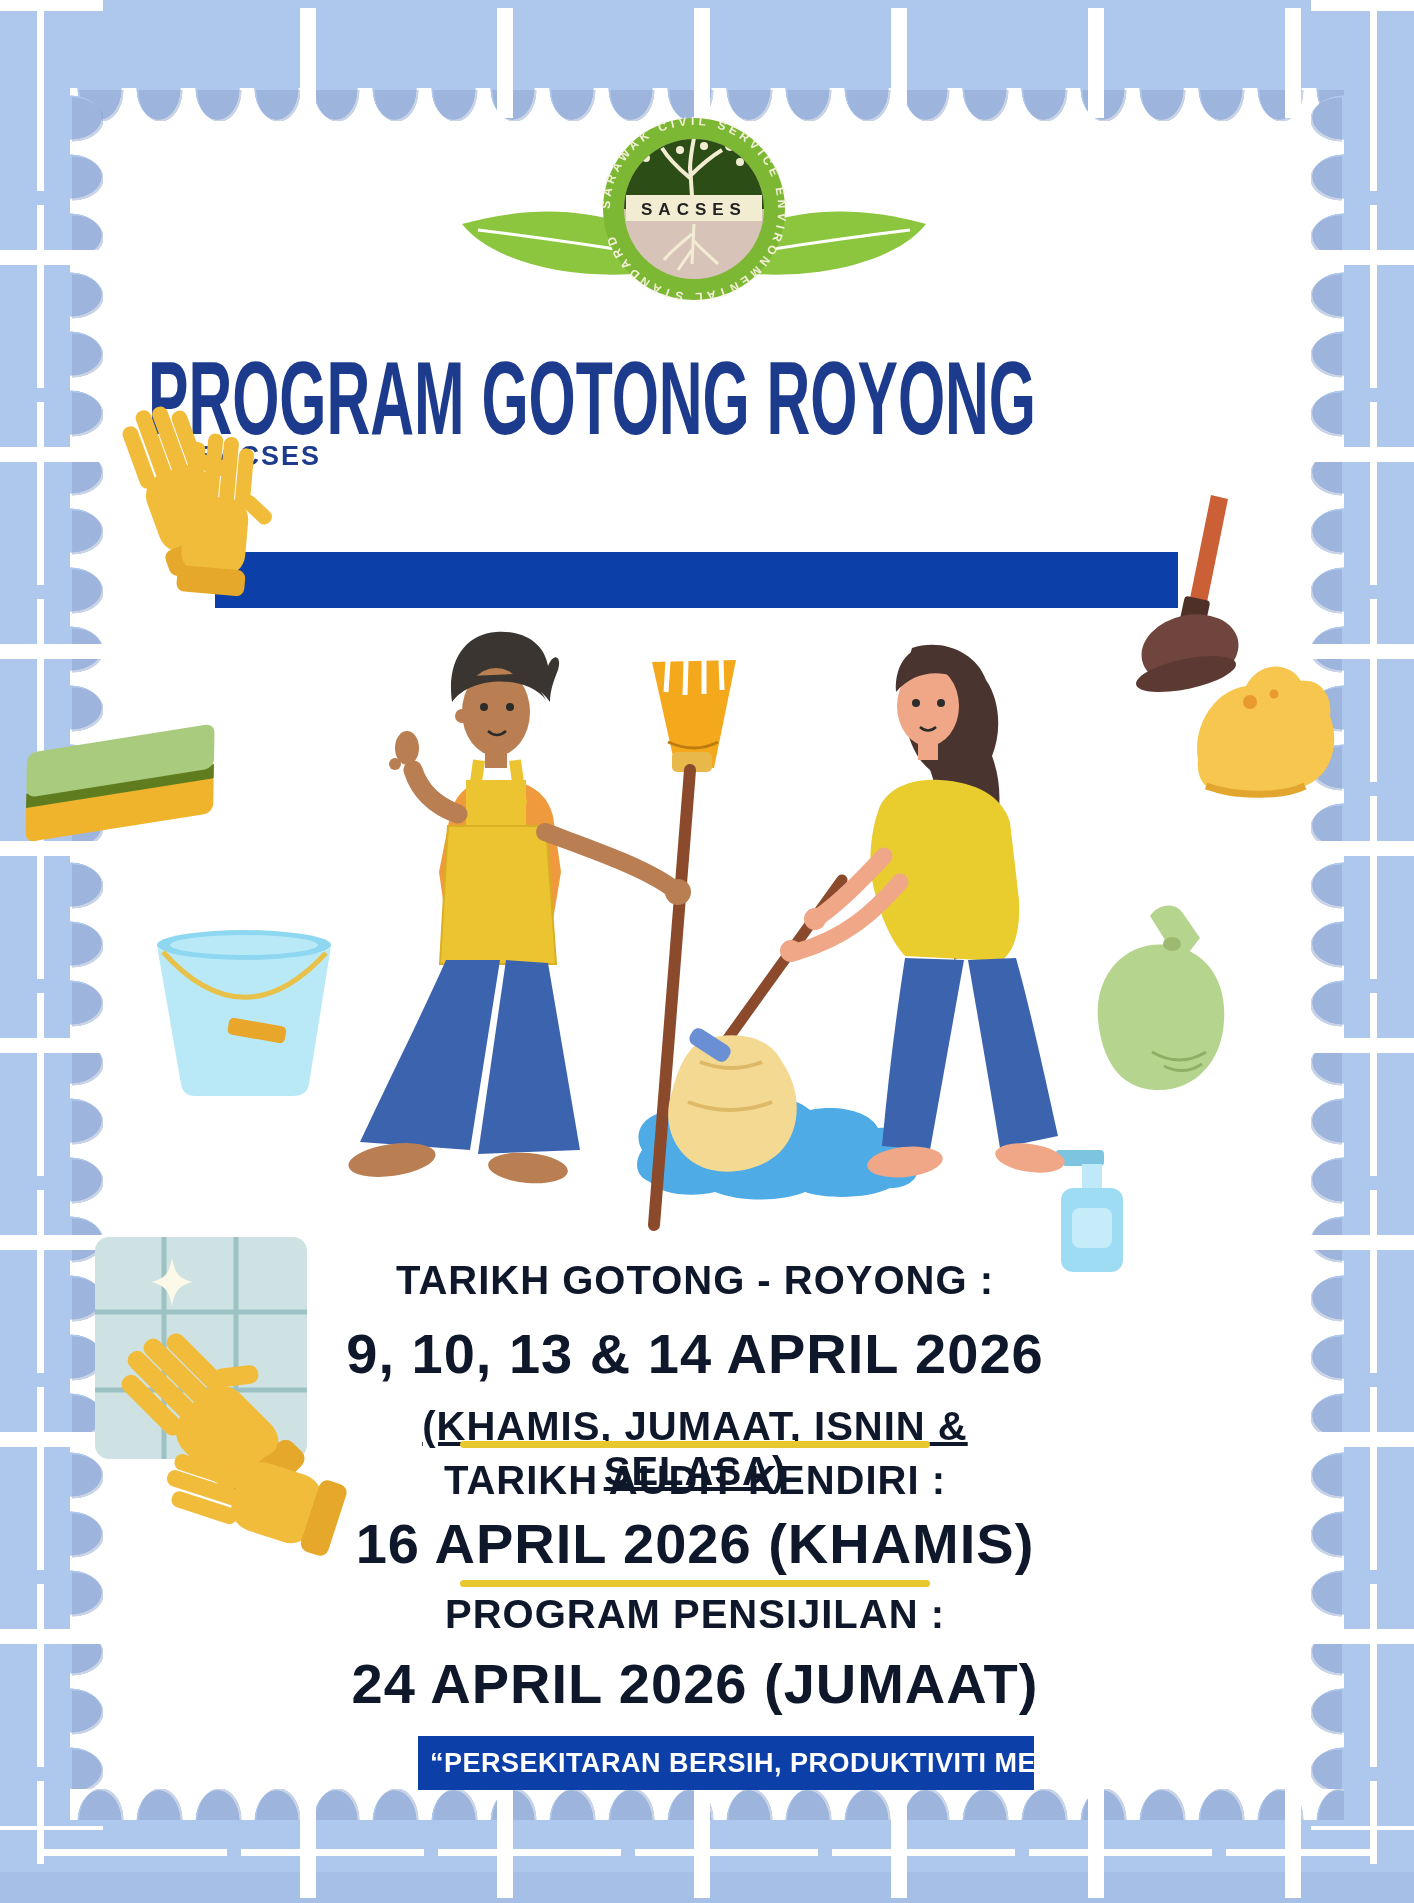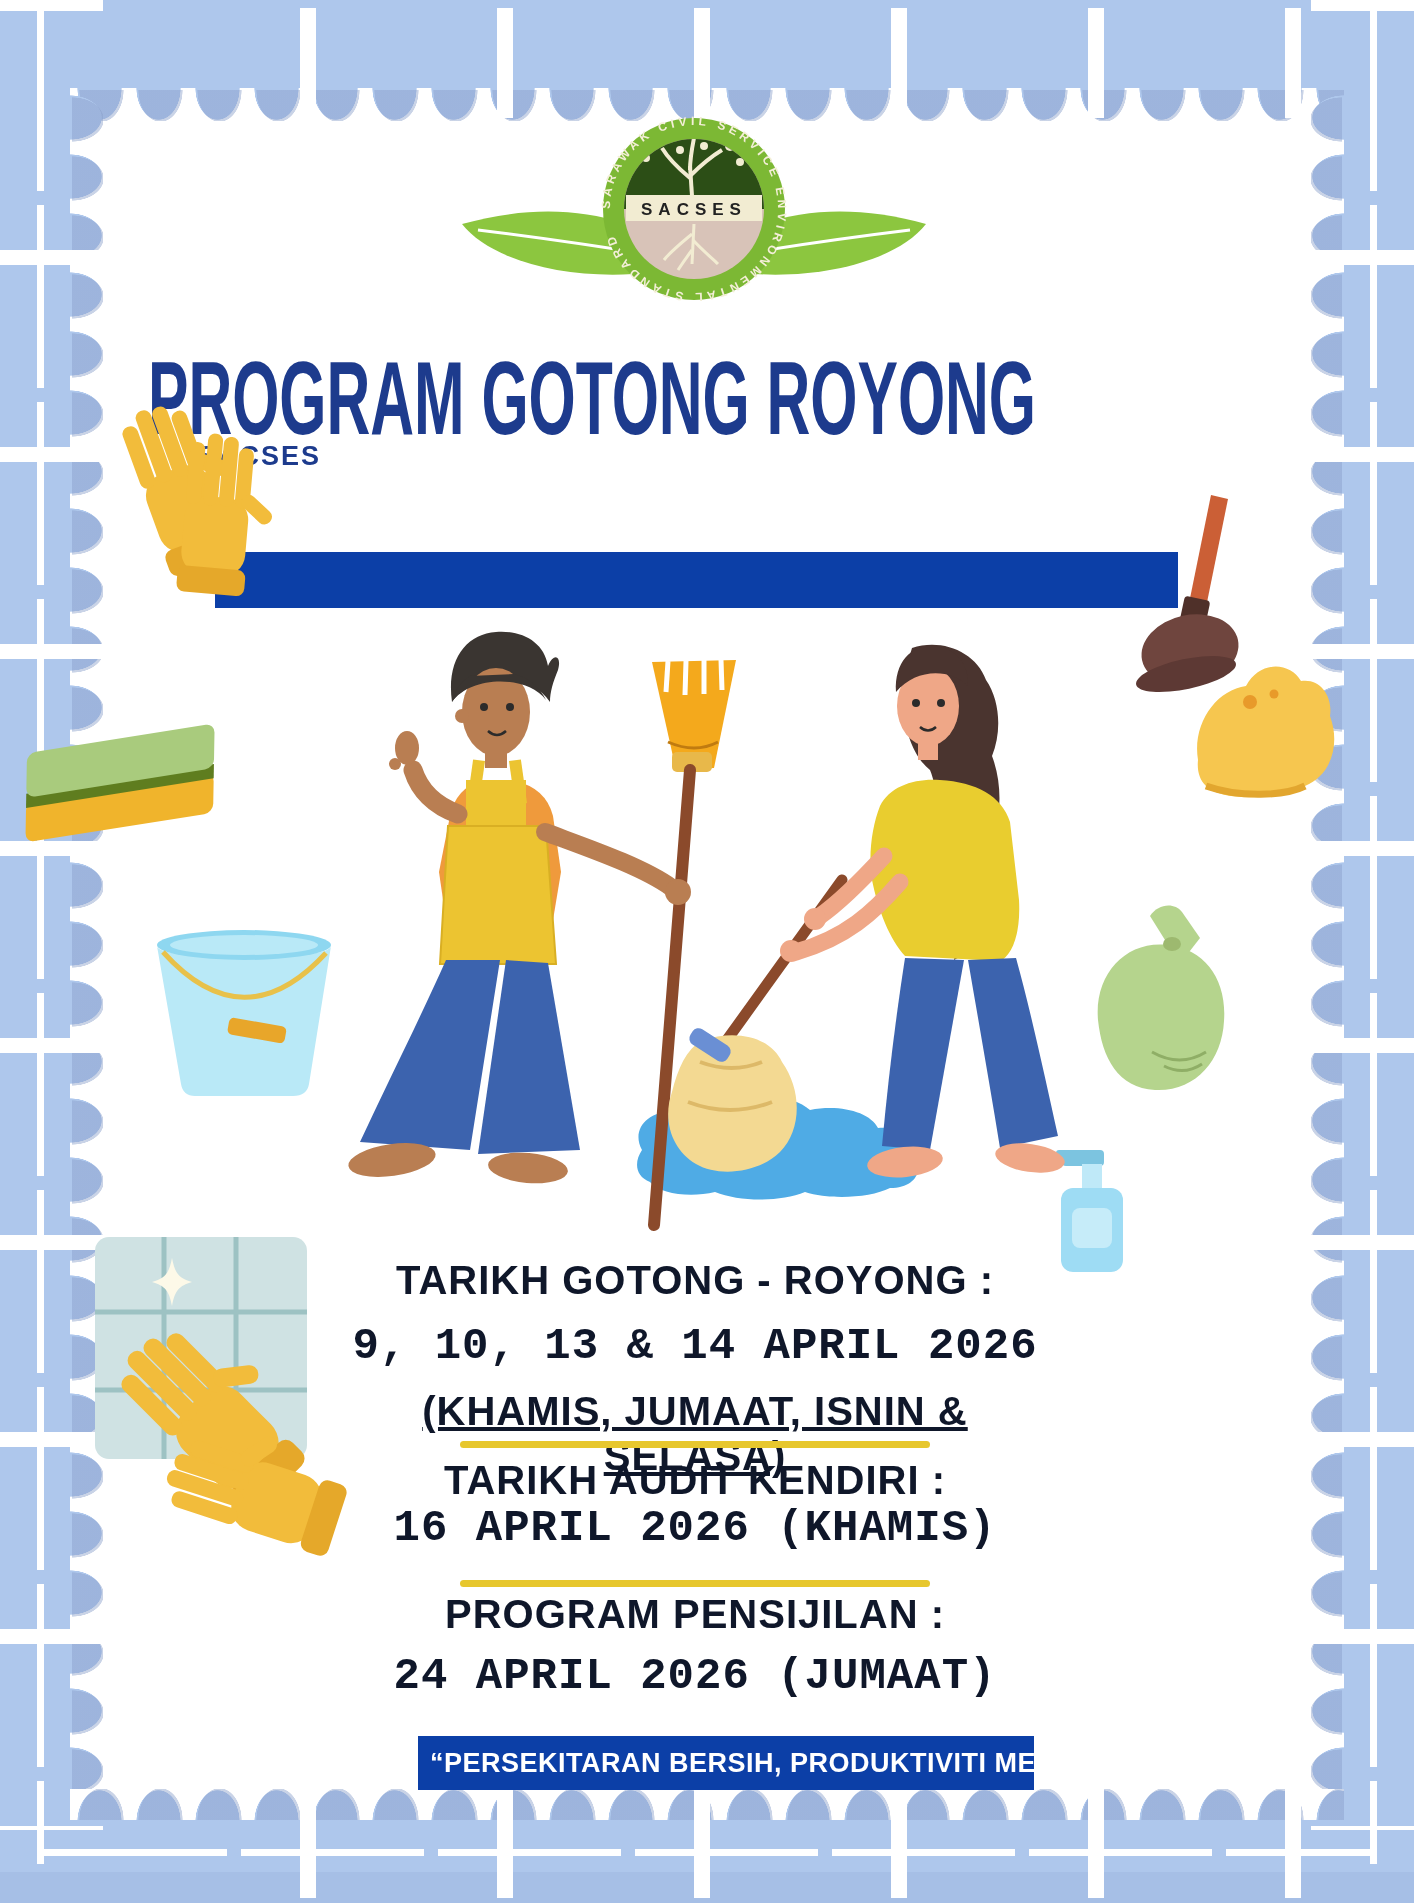--- a/index.html
+++ b/index.html
@@ -52,21 +52,21 @@
     background:repeating-linear-gradient(180deg,rgba(255,255,255,0) 0 182px,#fff 182px 197px);
     background-position:0 68px;}
   .bottom-strip{left:0;top:1872px;width:1414px;height:31px;background:#a6bfe6;z-index:2;}
   
   .content{z-index:5;}
   .title-svg{left:0;top:330px;width:1414px;height:120px;}
   .subtitle{left:198px;top:441px;font-size:27px;font-weight:bold;letter-spacing:2px;color:#1d3b8d;}
   .blue-bar{left:215px;top:552px;width:963px;height:56px;background:#0c3fa7;}
   .section{left:345px;width:700px;text-align:center;color:#0f172a;font-weight:bold;}
   .sec-label{font-size:40px;letter-spacing:1px;}
-  .sec-date{font-size:44px;letter-spacing:1px;font-family:Liberation Mono, monospace;}
+  .sec-date{font-size:56px;letter-spacing:1px;}
   .divider{width:470px;height:7px;background:#e7c72e;border-radius:4px;left:460px;}
   .quote-bar{left:418px;top:1736px;width:616px;height:54px;background:#0c3fa7;overflow:hidden;
     display:flex;align-items:center;}
   .quote-text{color:#ffffff;font-size:27px;font-weight:bold;white-space:nowrap;padding-left:12px;letter-spacing:0.5px;}
 </style>
 </head>
 <body>
 
 <div class="abs stamp-white"></div>
 <div class="abs scallop top"></div>
@@ -289,21 +289,21 @@
 
 <div class="abs content section" style="top:1258px;">
   <div class="sec-label">TARIKH GOTONG - ROYONG :</div>
   <div class="sec-date" style="margin-top:18px;">9, 10, 13 &amp; 14 APRIL 2026</div>
   <div class="sec-label" style="margin-top:18px;text-decoration:underline;">(KHAMIS, JUMAAT, ISNIN &amp; SELASA)</div>
 </div>
 <div class="abs content divider" style="top:1441px;"></div>
 
 <div class="abs content section" style="top:1458px;text-align:center;">
   <div class="sec-label">TARIKH AUDIT KENDIRI :</div>
-  <div class="sec-date" style="margin-top:0;">16 APRIL 2026 (KHAMIS)</div>
+  <div class="sec-date" style="margin-top:8px;">16 APRIL 2026 (KHAMIS)</div>
 </div>
 <div class="abs content divider" style="top:1580px;"></div>
 
 <div class="abs content section" style="top:1592px;">
   <div class="sec-label">PROGRAM PENSIJILAN :</div>
   <div class="sec-date" style="margin-top:14px;">24 APRIL 2026 (JUMAAT)</div>
 </div>
 
 <div class="abs content quote-bar">
   <span class="quote-text">“PERSEKITARAN BERSIH, PRODUKTIVITI MENING</span>

